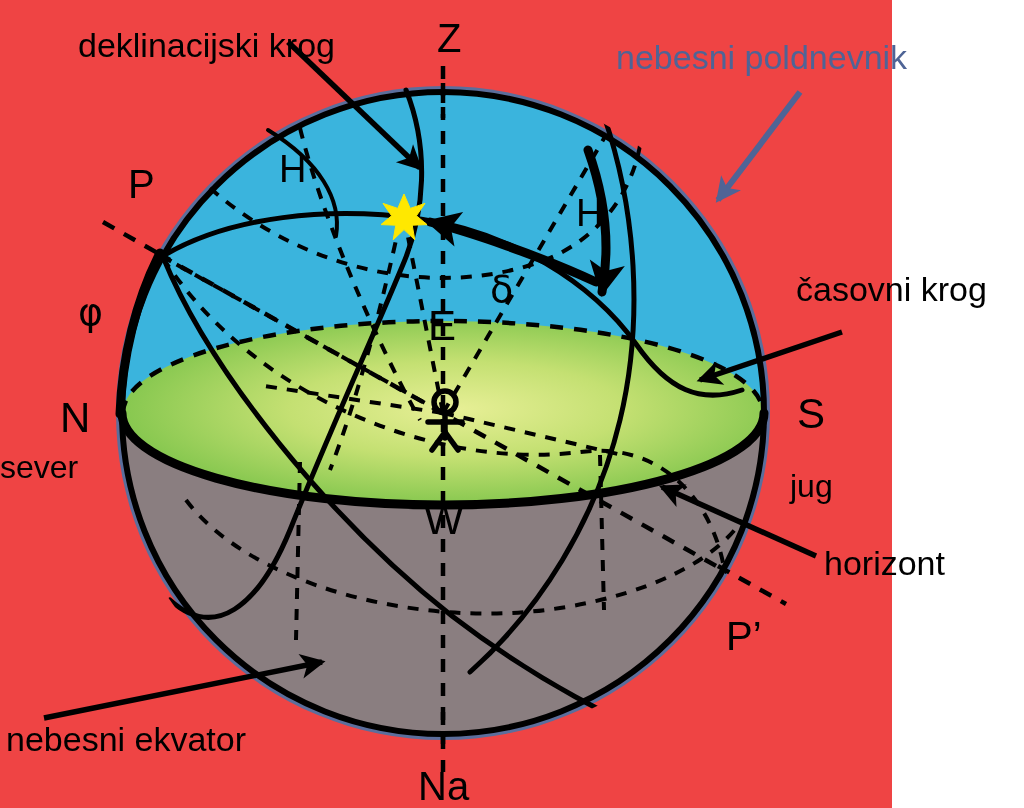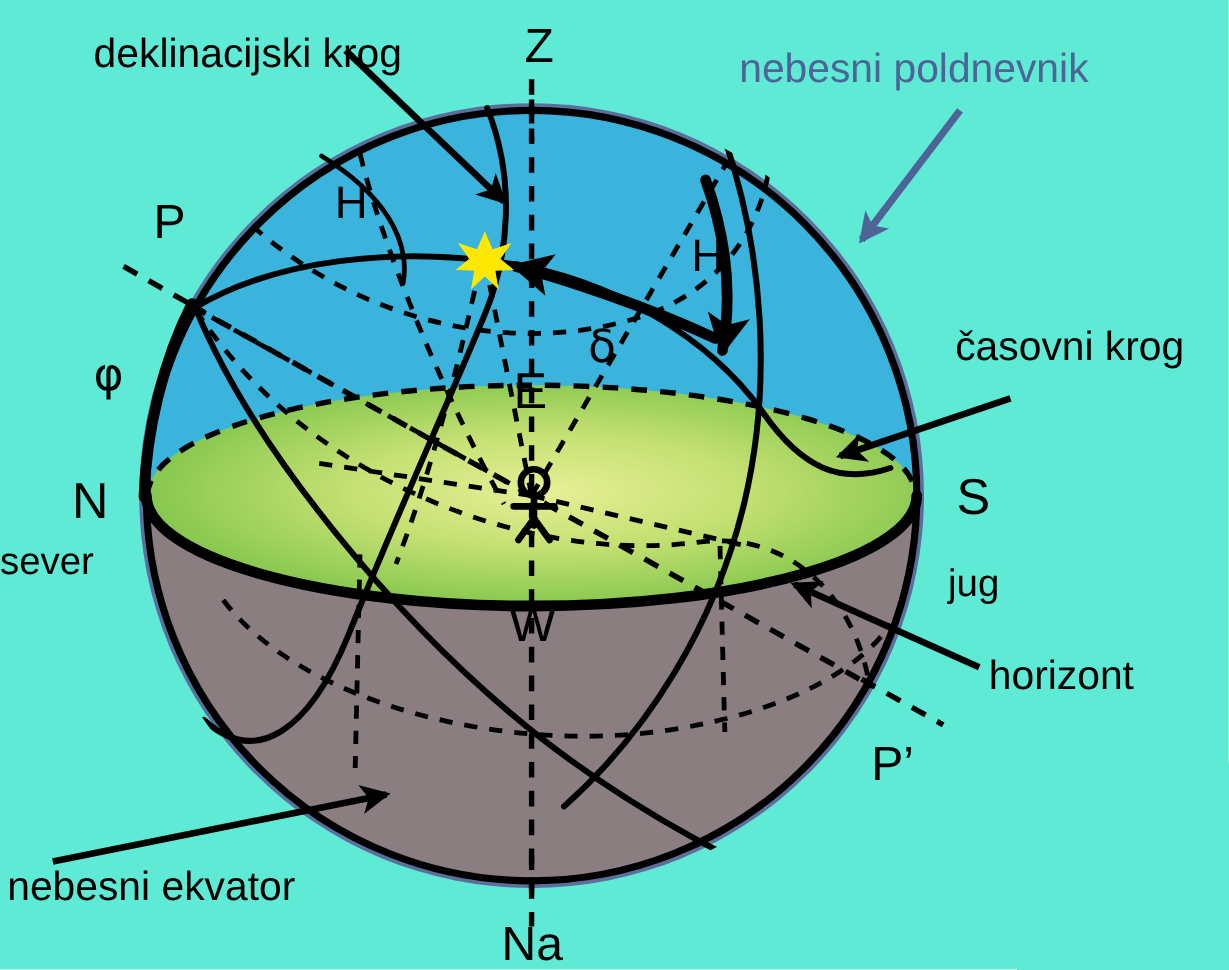--- a/index.html
+++ b/index.html
@@ -8,23 +8,23 @@
     background: #ffffff;
   }
   body {
     width: 1024px;
     height: 808px;
     overflow: hidden;
     font-family: "Liberation Sans", sans-serif;
   }
   #diagram-root {
     position: relative;
-    width: 1024px;
+    width: 892px;
     height: 808px;
-    background: #5eead4;
+    background: #ef4444;
   }
   svg.stage {
     position: absolute;
     left: 0;
     top: 0;
     width: 1024px;
     height: 808px;
     display: block;
   }
   .lbl {

